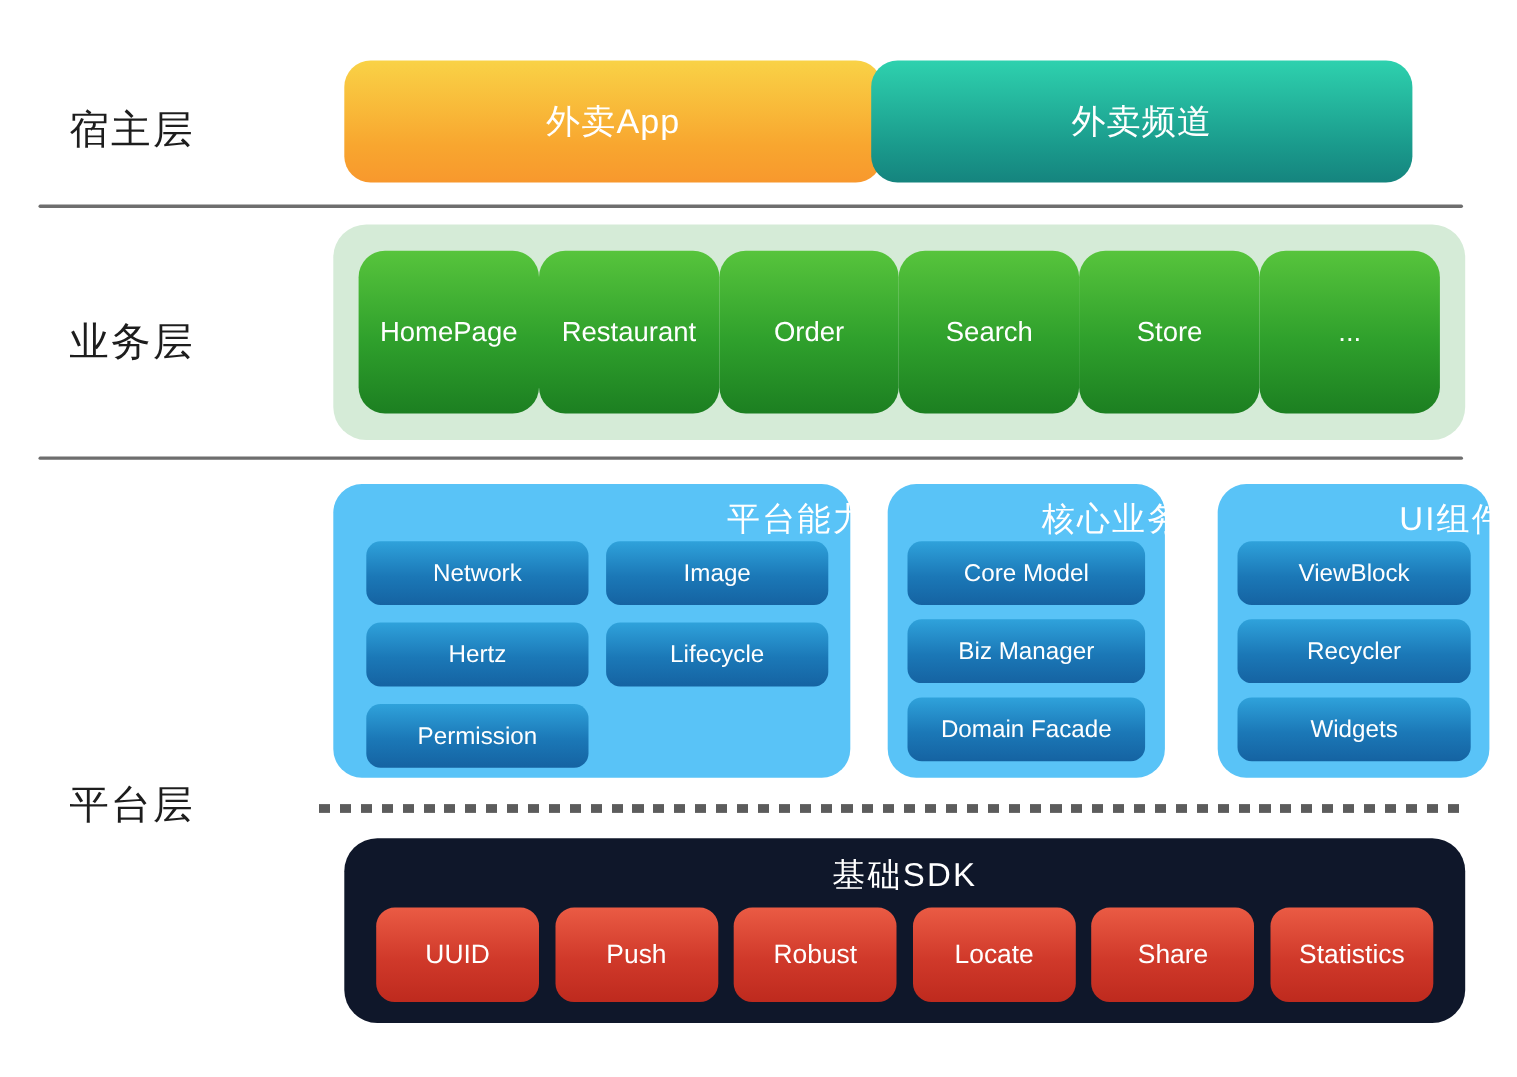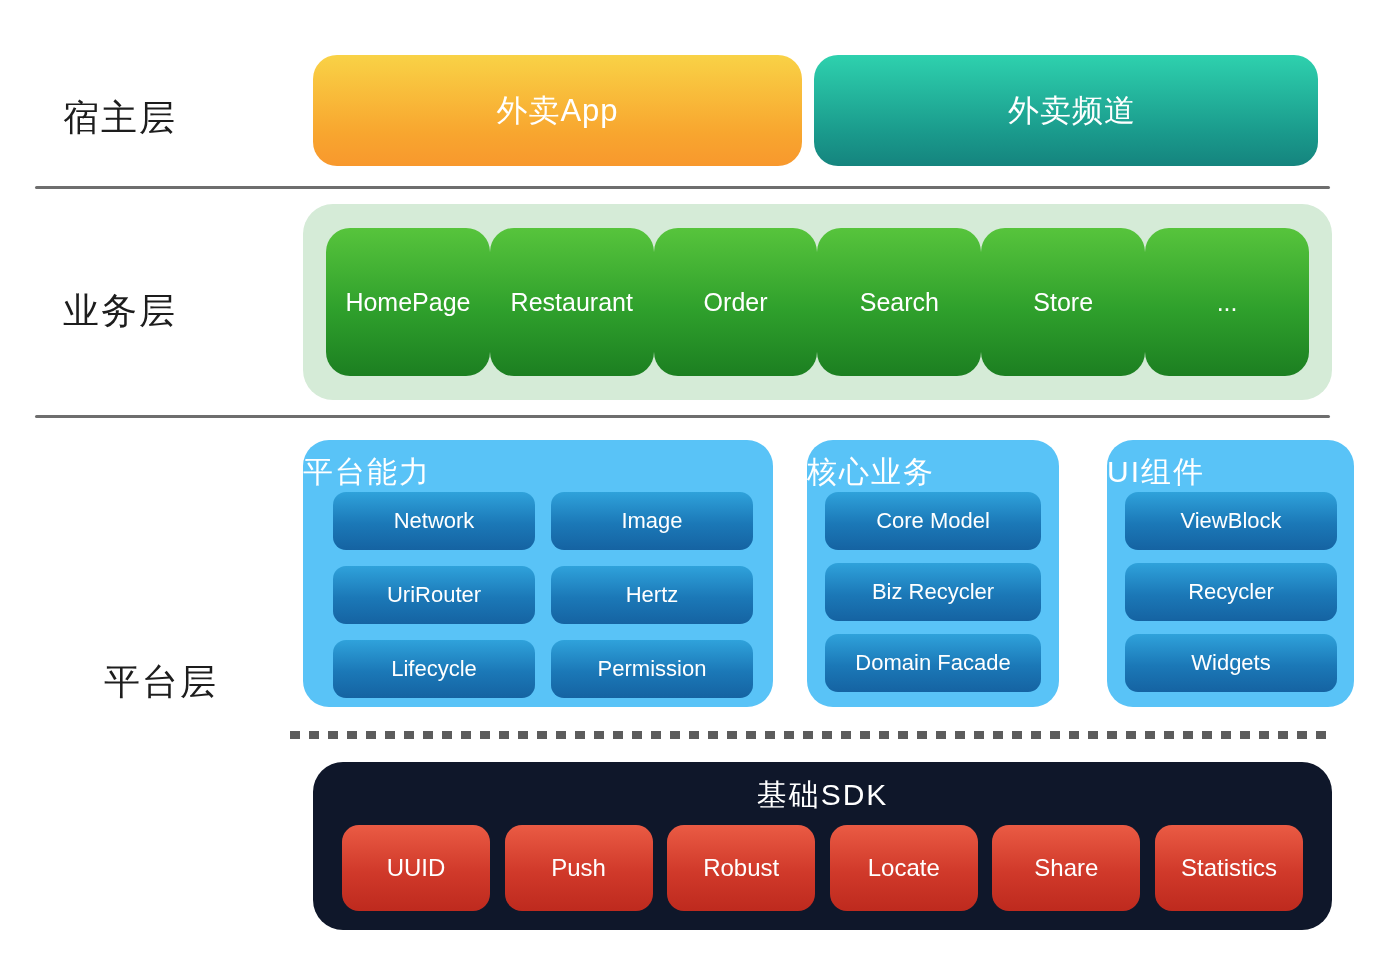--- a/index.html
+++ b/index.html
@@ -11,21 +11,21 @@
     position:absolute;left:63px;font-size:36px;color:#1d1d1d;
     letter-spacing:2px;font-weight:400;
   }
   
   .host-node{
     position:absolute;top:55px;height:111px;border-radius:24px;
     display:flex;align-items:center;justify-content:center;
     color:#fff;font-size:31px;letter-spacing:1px;
   }
   .host-app{left:313px;width:489px;background:linear-gradient(180deg,#F9D246 0%,#F8A62F 70%,#F8982D 100%);}
-  .host-channel{left:814px;width:492px;background:linear-gradient(180deg,#2ED1AE 0%,#1A9A8C 70%,#15847E 100%);padding-left:12px;}
+  .host-channel{left:792px;width:492px;background:linear-gradient(180deg,#2ED1AE 0%,#1A9A8C 70%,#15847E 100%);}
   
   .solid-sep{position:absolute;left:35px;width:1295px;height:3px;background:#6e6e6e;border-radius:2px;}
   .sep1{top:186px;}
   .sep2{top:415px;}
   .dashed-sep{
     position:absolute;left:290px;top:731px;width:1040px;height:8px;
     background:repeating-linear-gradient(90deg,#5c5c5c 0 10px,transparent 10px 19px);
   }
   
   .biz-wrap{
@@ -39,21 +39,21 @@
     background:linear-gradient(180deg,#57C43C 0%,#2FA02C 55%,#1C7F21 100%);
     display:flex;align-items:center;justify-content:center;
     color:#fff;font-size:25px;
   }
   
   .plat-group{
     position:absolute;top:440px;height:267px;background:#59C3F7;border-radius:26px;
     box-sizing:border-box;
   }
   .group-title{
-    position:absolute;top:12px;left:0;width:100%;text-align:left;
+    position:absolute;top:12px;left:16px;width:100%;text-align:right;
     color:#fff;font-size:30px;letter-spacing:2px;
   }
   .g1{left:303px;width:470px;}
   .g2{left:807px;width:252px;}
   .g3{left:1083px;width:247px;margin-left:24px;}
   .g1-grid{
     position:absolute;top:52px;left:30px;
     display:grid;grid-template-columns:202px 202px;column-gap:20px;row-gap:13px;gap:16px;
   }
   .gcol-grid{
@@ -108,39 +108,38 @@
     <div class="biz-tile">HomePage</div>
     <div class="biz-tile">Restaurant</div>
     <div class="biz-tile">Order</div>
     <div class="biz-tile">Search</div>
     <div class="biz-tile">Store</div>
     <div class="biz-tile">...</div>
   </div>
 
   <div class="solid-sep sep2"></div>
 
-  <div class="layer-label" style="top:658px;margin-left:41px;">平台层</div>
+  <div class="layer-label" style="top:708px;">平台层</div>
 
   <div class="plat-group g1">
     <div class="group-title">平台能力</div>
     <div class="g1-grid">
       <div class="plat-tile">Network</div>
       <div class="plat-tile">Image</div>
-      <div class="plat-tile">UriRouter</div>
       <div class="plat-tile">Hertz</div>
       <div class="plat-tile">Lifecycle</div>
       <div class="plat-tile">Permission</div>
     </div>
   </div>
 
   <div class="plat-group g2">
     <div class="group-title">核心业务</div>
     <div class="gcol-grid">
       <div class="plat-tile">Core Model</div>
-      <div class="plat-tile">Biz Recycler</div>
+      <div class="plat-tile">Biz Manager</div>
       <div class="plat-tile">Domain Facade</div>
     </div>
   </div>
 
   <div class="plat-group g3">
     <div class="group-title">UI组件</div>
     <div class="gcol-grid">
       <div class="plat-tile">ViewBlock</div>
       <div class="plat-tile">Recycler</div>
       <div class="plat-tile">Widgets</div>

